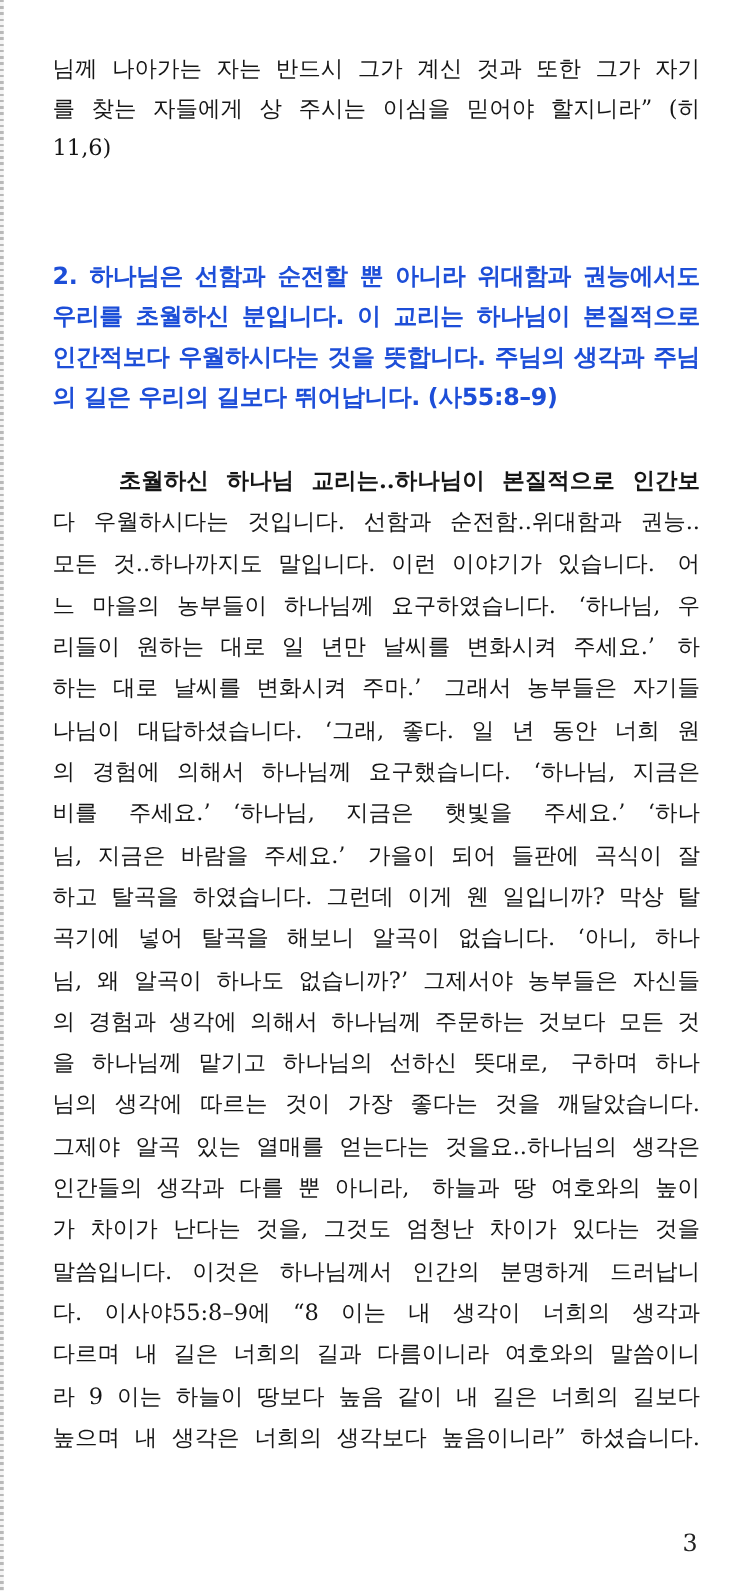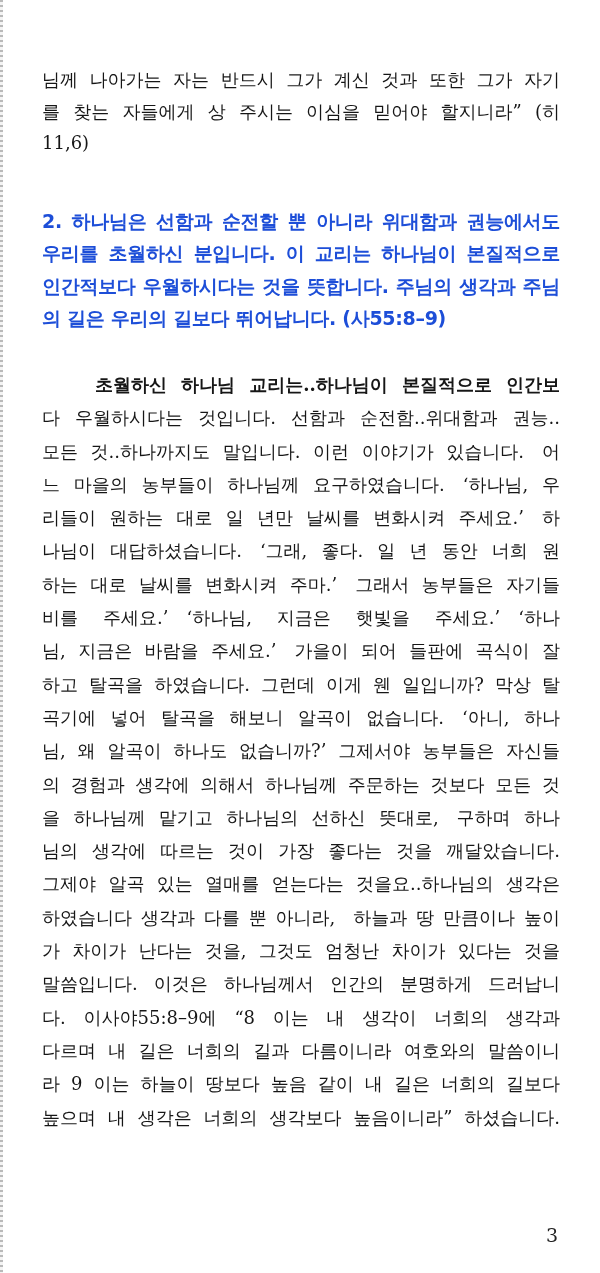--- a/index.html
+++ b/index.html
@@ -36,21 +36,20 @@
   .tline {
     text-align: justify;
     text-align-last: justify;
     overflow: hidden;
     white-space: normal;
   }
   .intro {
     top: 40px;
     font-size: 18px;
     line-height: 31.5px;
-    margin-top: 24px;
   }
   .intro .tline:last-child {
     text-align-last: left;
   }
   .heading {
     top: 205px;
     font-family: "DejaVu Sans", sans-serif;
     font-weight: 700;
     font-size: 19px;
     line-height: 32.4px;
@@ -97,32 +96,33 @@
       <div class="tline">인간적보다 우월하시다는 것을 뜻합니다. 주님의 생각과 주님</div>
       <div class="tline">의 길은 우리의 길보다 뛰어납니다. (사55:8–9)</div>
     </div>
 
   <div class="textblock bodypara">
       <div class="tline">초월하신 하나님 교리는..하나님이 본질적으로 인간보</div>
       <div class="tline">다 우월하시다는 것입니다. 선함과 순전함..위대함과 권능..</div>
       <div class="tline">모든 것..하나까지도 말입니다. 이런 이야기가 있습니다. 어</div>
       <div class="tline">느 마을의 농부들이 하나님께 요구하였습니다. ‘하나님, 우</div>
       <div class="tline">리들이 원하는 대로 일 년만 날씨를 변화시켜 주세요.’ 하</div>
+      <div class="tline">하는 대로 날씨를 변화시켜 주마.’ 그래서 농부들은 자기들</div>
       <div class="tline">나님이 대답하셨습니다. ‘그래, 좋다. 일 년 동안 너희 원</div>
-      <div class="tline">하는 대로 날씨를 변화시켜 주마.’ 그래서 농부들은 자기들</div>
+      <div class="tline">의 경험에 의해서 하나님께 요구했습니다. ‘하나님, 지금은</div>
       <div class="tline">비를 주세요.’ ‘하나님, 지금은 햇빛을 주세요.’ ‘하나</div>
       <div class="tline">님, 지금은 바람을 주세요.’ 가을이 되어 들판에 곡식이 잘</div>
       <div class="tline">하고 탈곡을 하였습니다. 그런데 이게 웬 일입니까? 막상 탈</div>
       <div class="tline">곡기에 넣어 탈곡을 해보니 알곡이 없습니다. ‘아니, 하나</div>
       <div class="tline">님, 왜 알곡이 하나도 없습니까?’ 그제서야 농부들은 자신들</div>
       <div class="tline">의 경험과 생각에 의해서 하나님께 주문하는 것보다 모든 것</div>
       <div class="tline">을 하나님께 맡기고 하나님의 선하신 뜻대로, 구하며 하나</div>
       <div class="tline">님의 생각에 따르는 것이 가장 좋다는 것을 깨달았습니다.</div>
       <div class="tline">그제야 알곡 있는 열매를 얻는다는 것을요..하나님의 생각은</div>
-      <div class="tline">하였습니다 생각과 다를 뿐 아니라, 하늘과 땅 만큼이나 높이</div>
+      <div class="tline">인간들의 생각과 다를 뿐 아니라, 하늘과 땅 여호와의 높이</div>
       <div class="tline">가 차이가 난다는 것을, 그것도 엄청난 차이가 있다는 것을</div>
       <div class="tline">말씀입니다. 이것은 하나님께서 인간의 분명하게 드러납니</div>
       <div class="tline">다. 이사야55:8–9에 “8 이는 내 생각이 너희의 생각과</div>
       <div class="tline">다르며 내 길은 너희의 길과 다름이니라 여호와의 말씀이니</div>
       <div class="tline">라 9 이는 하늘이 땅보다 높음 같이 내 길은 너희의 길보다</div>
       <div class="tline">높으며 내 생각은 너희의 생각보다 높음이니라” 하셨습니다.</div>
     </div>
 
   <div class="page-number">3</div>
 

